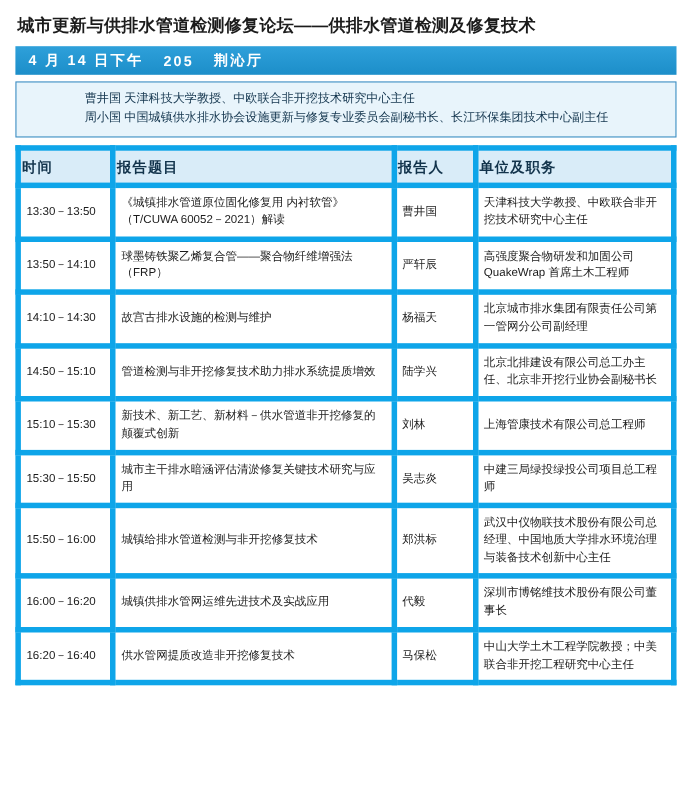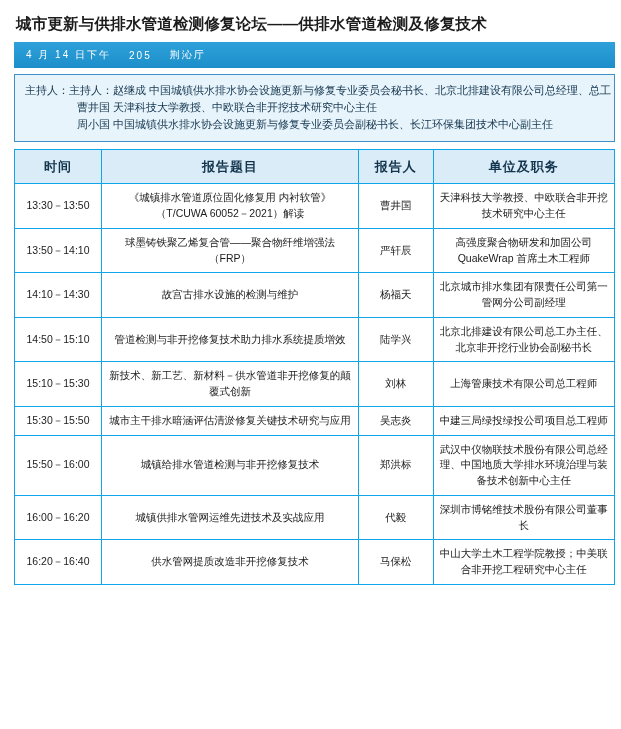--- a/index.html
+++ b/index.html
@@ -29,22 +29,22 @@
     white-space: nowrap;
   }
   .session-bar {
     display: flex;
     align-items: center;
     background: #2699d6;
     background: linear-gradient(180deg, #2ea0da 0%, #1c8ec9 100%);
     color: #ffffff;
     height: 26px;
     padding: 0 12px;
-    font-size: 10px;
-    font-weight: normal;
+    font-size: 13px;
+    font-weight: bold;
     letter-spacing: 2px;
     box-sizing: border-box;
   }
   .session-bar .seg { margin-right: 18px; white-space: nowrap; }
   .session-bar .seg:last-child { margin-right: 0; }
 
   .hosts-box {
     border: 1px solid #3f8fc4;
     background: #e8f4fb;
     padding: 7px 10px 8px 10px;
@@ -57,22 +57,22 @@
   .hosts-line { white-space: nowrap; }
   .hosts-line.indent { padding-left: 52px; }
 
   table.agenda {
     width: 100%;
     border-collapse: collapse;
     margin-top: 7px;
     table-layout: fixed;
   }
   table.agenda th, table.agenda td {
-    border: 1px solid #0ea5e9;
-    text-align: center;
+    border: 5px solid #0ea5e9;
+    text-align: left;
     vertical-align: middle;
     box-sizing: border-box;
   }
   table.agenda th {
     background: #d9ecf8;
     font-size: 13px;
     font-weight: bold;
     color: #13344c;
     height: 34px;
     letter-spacing: 1px;
@@ -100,21 +100,20 @@
 
   <div class="doc-title">城市更新与供排水管道检测修复论坛——供排水管道检测及修复技术</div>
 
   <div class="session-bar">
     <span class="seg">4 月 14 日下午</span>
     <span class="seg">205</span>
     <span class="seg">荆沁厅</span>
   </div>
 
   <div class="hosts-box">
-    <div class="hosts-line">主持人：主持人：赵继成  中国城镇供水排水协会设施更新与修复专业委员会秘书长、北京北排建设有限公司总经理、总工</div>
     <div class="hosts-line indent">曹井国  天津科技大学教授、中欧联合非开挖技术研究中心主任</div>
     <div class="hosts-line indent">周小国  中国城镇供水排水协会设施更新与修复专业委员会副秘书长、长江环保集团技术中心副主任</div>
   </div>
 
   <table class="agenda">
     <colgroup>
       <col class="col-time">
       <col class="col-topic">
       <col class="col-sp">
       <col class="col-org">

